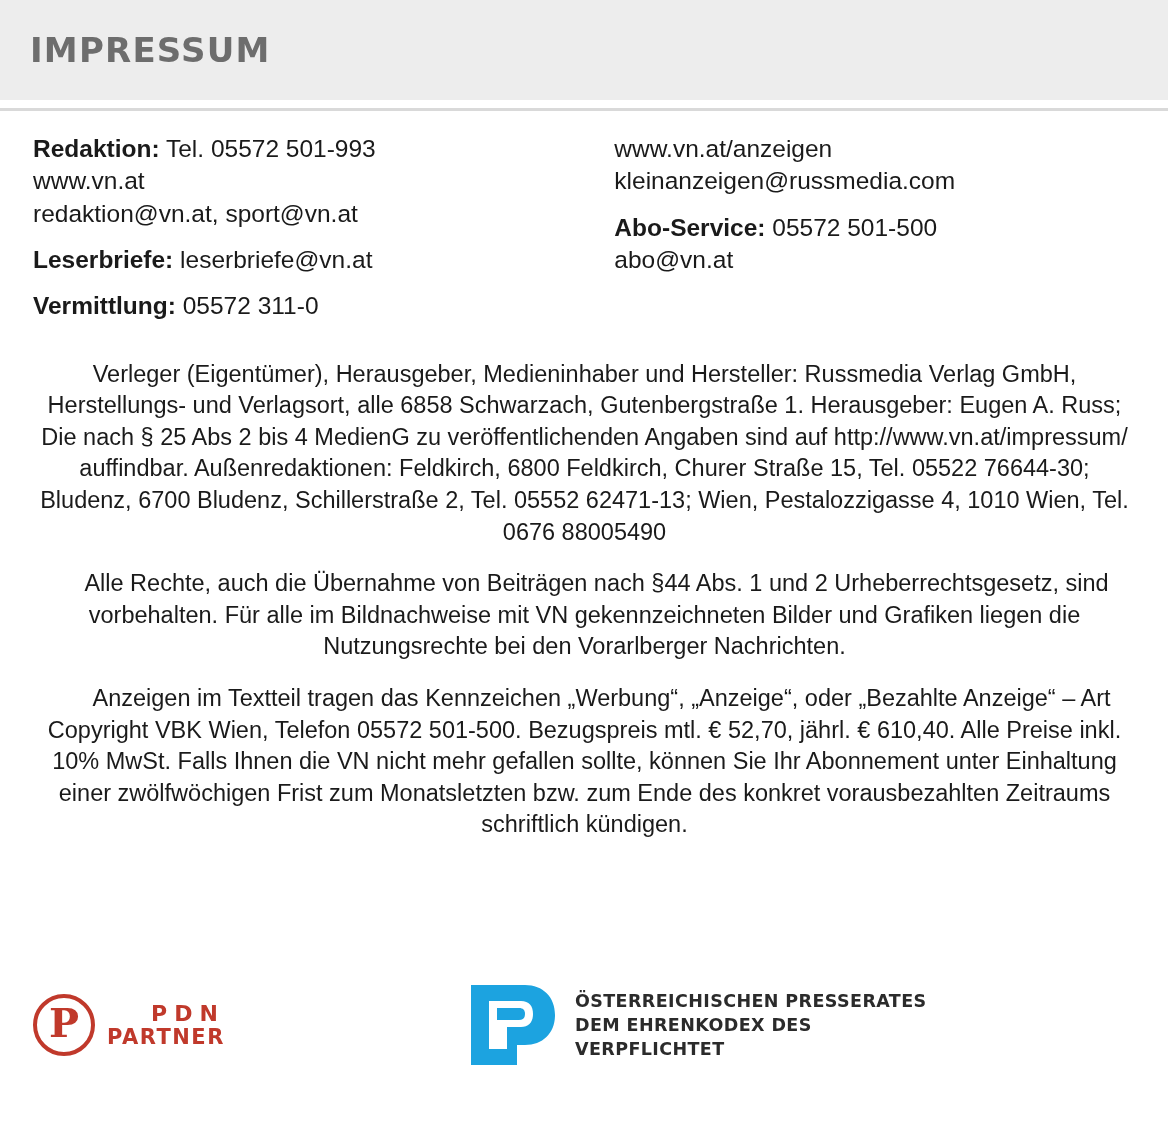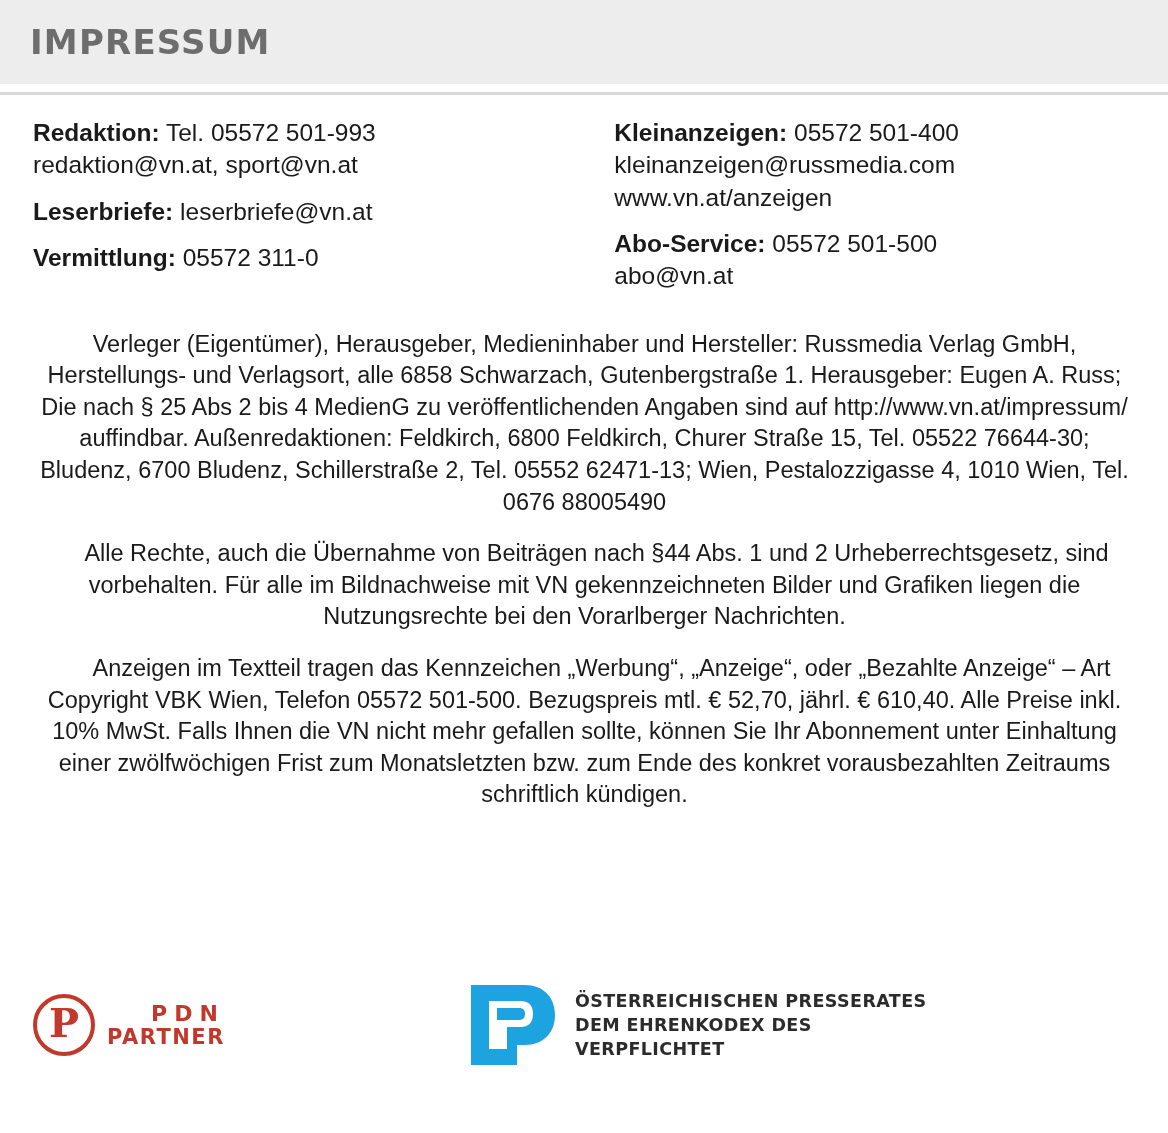--- a/index.html
+++ b/index.html
@@ -16,21 +16,21 @@
   }
   .page {
     position: relative;
     width: 1168px;
     height: 1133px;
     box-sizing: border-box;
   }
   
   .header {
     background: #ededed;
-    height: 84px;
+    height: 100px;
     display: flex;
     align-items: center;
     padding-left: 30px;
     box-sizing: border-box;
   }
   .header-title {
     font-size: 34px;
     font-weight: bold;
     letter-spacing: 1.2px;
     color: #6d6d6d;
@@ -173,20 +173,21 @@
 
     <div class="contacts">
 
       <div class="contact-col left">
 
         <div class="contact-block">
           <div class="contact-line">
             <span class="contact-label">Redaktion:</span>
             <span>Tel. 05572 501-993</span>
           </div>
+          <div class="contact-line">www.vn.at</div>
           <div class="contact-line">redaktion@vn.at, sport@vn.at</div>
         </div>
 
         <div class="contact-block">
           <div class="contact-line">
             <span class="contact-label">Leserbriefe:</span>
             <span>leserbriefe@vn.at</span>
           </div>
         </div>
 
@@ -195,26 +196,22 @@
             <span class="contact-label">Vermittlung:</span>
             <span>05572 311-0</span>
           </div>
         </div>
 
       </div>
 
       <div class="contact-col right">
 
         <div class="contact-block">
-          <div class="contact-line">
-            <span class="contact-label">Kleinanzeigen:</span>
-            <span>05572 501-400</span>
-          </div>
+          <div class="contact-line">www.vn.at/anzeigen</div>
           <div class="contact-line">kleinanzeigen@russmedia.com</div>
-          <div class="contact-line">www.vn.at/anzeigen</div>
         </div>
 
         <div class="contact-block">
           <div class="contact-line">
             <span class="contact-label">Abo-Service:</span>
             <span>05572 501-500</span>
           </div>
           <div class="contact-line">abo@vn.at</div>
         </div>
 

